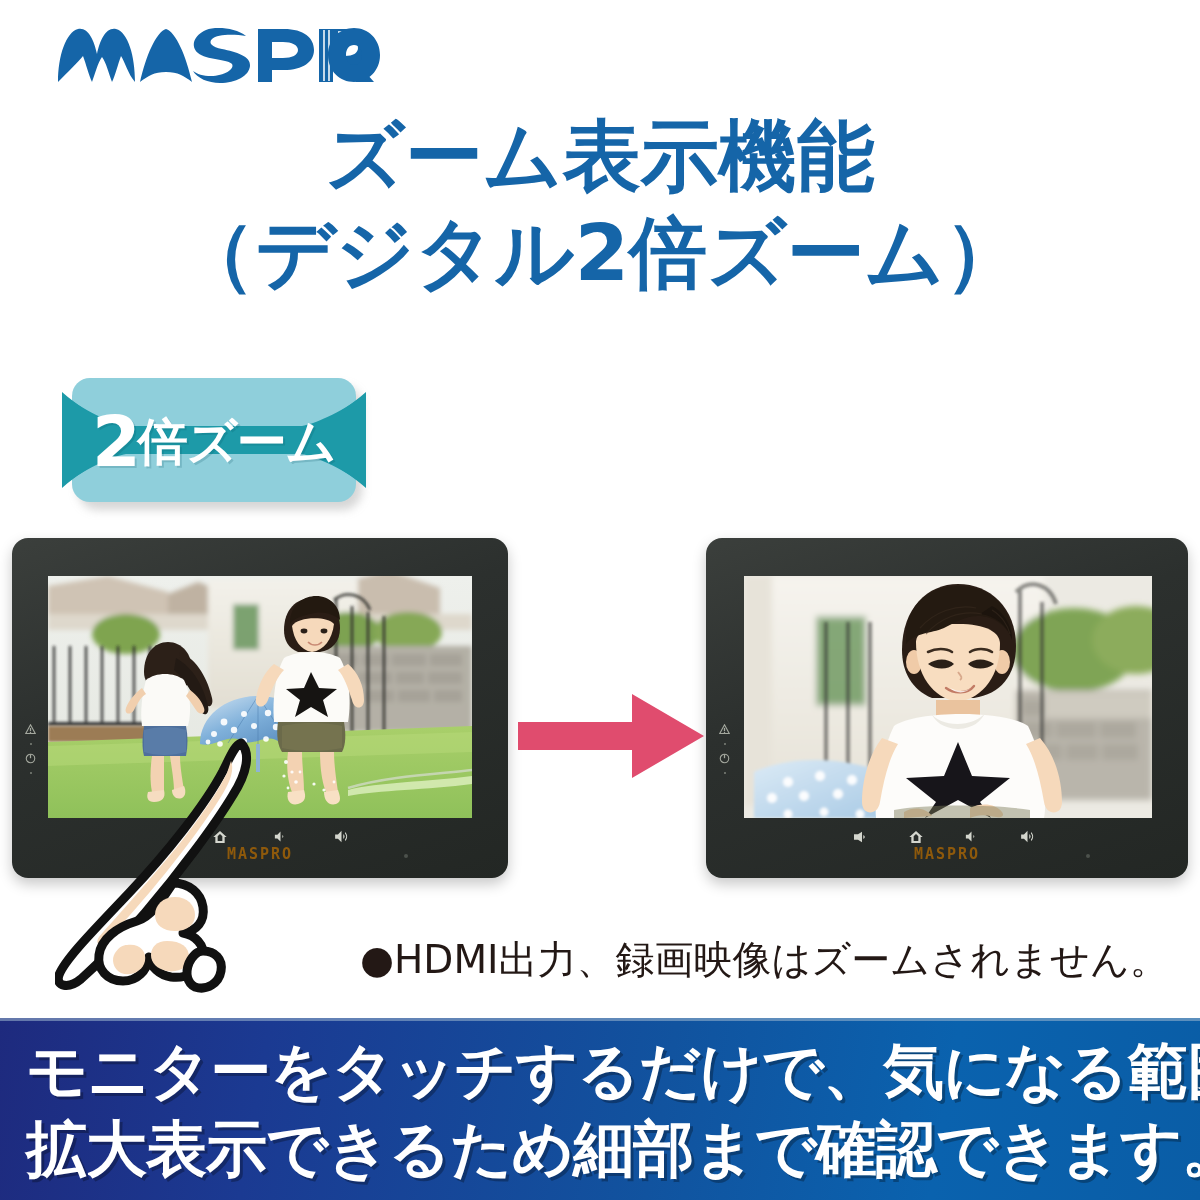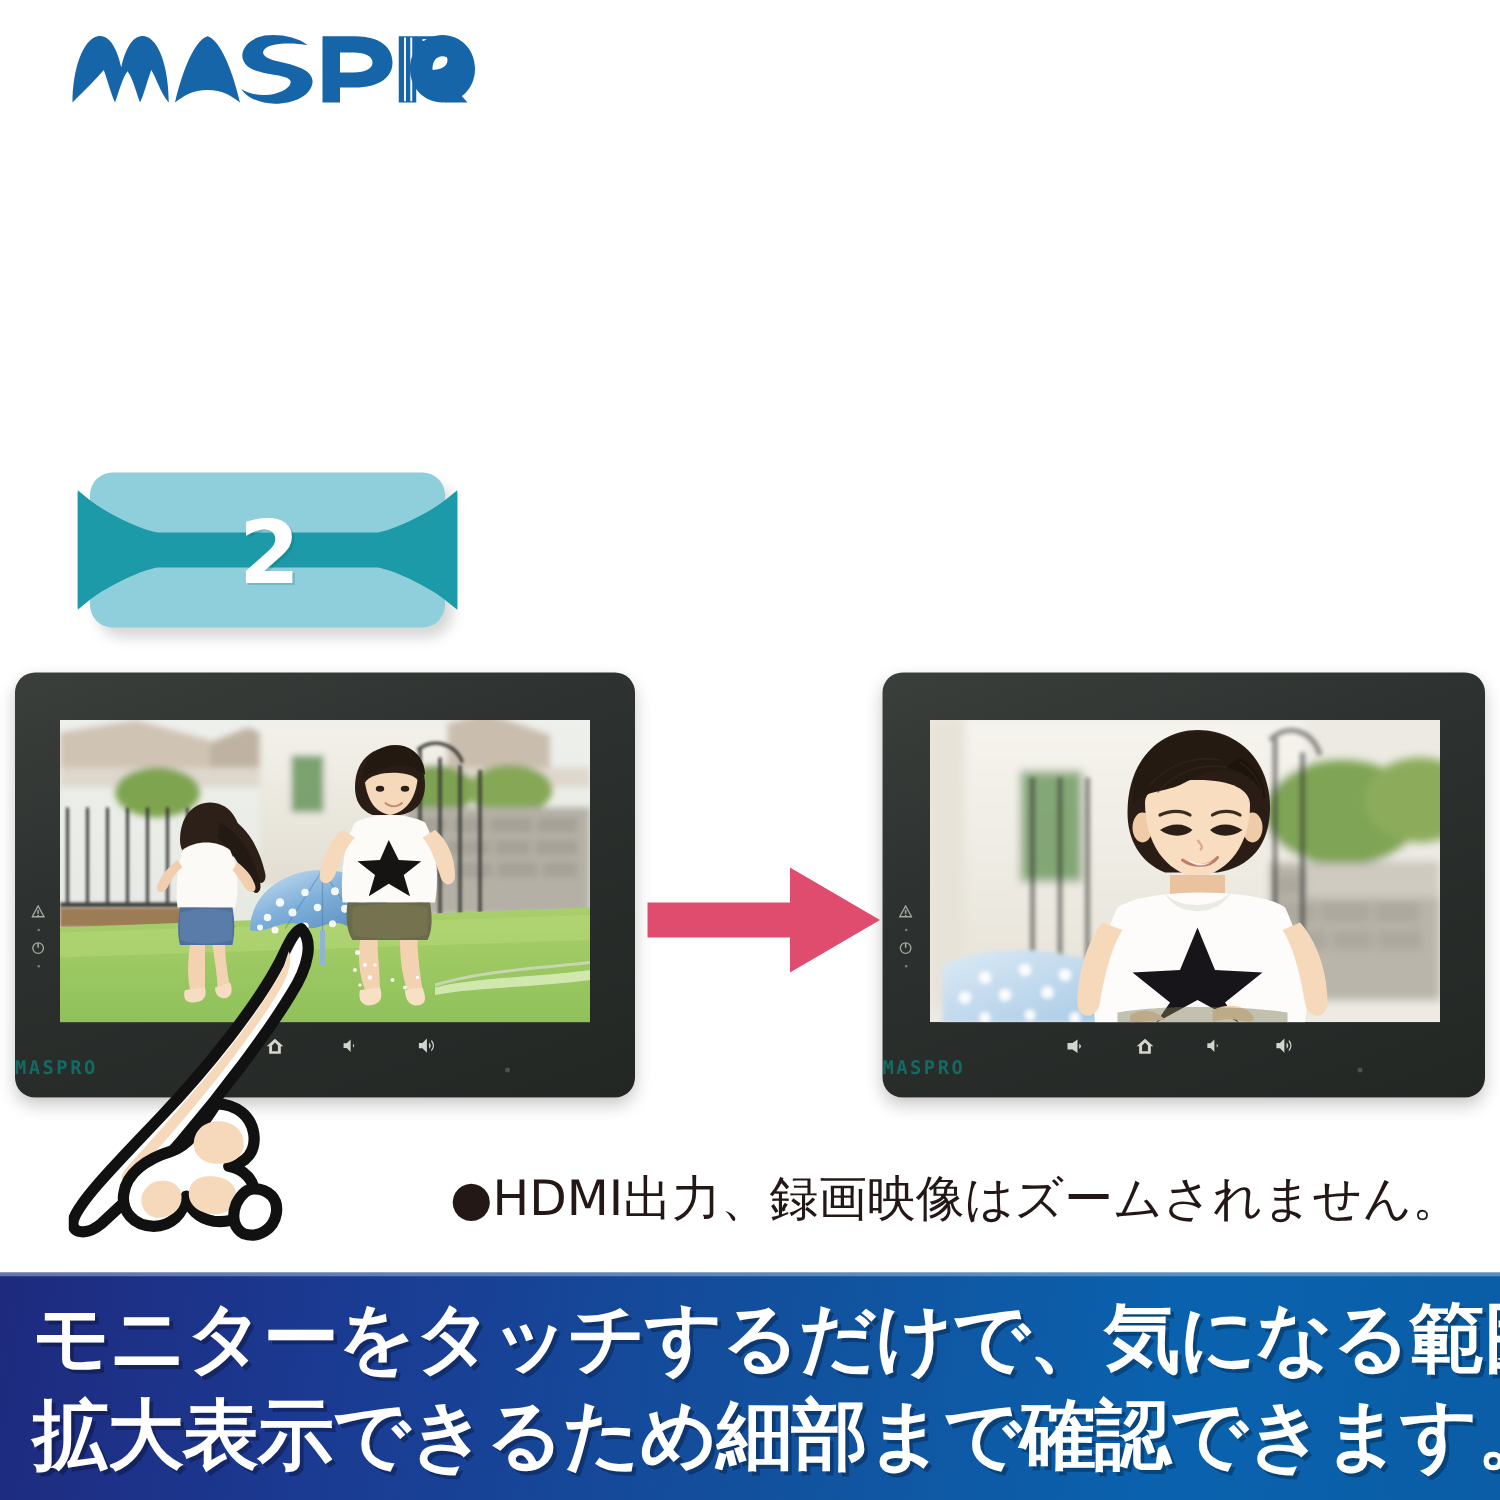--- a/index.html
+++ b/index.html
@@ -61,22 +61,22 @@
   .mon-body{
     position:absolute;left:0;top:0;width:100%;height:100%;
     background:linear-gradient(160deg,#3b3f3c 0%,#2c302e 40%,#232724 100%);
     border-radius:16px;
     box-shadow:0 6px 14px rgba(0,0,0,.22);
   }
   .mon-screen{
     position:absolute;overflow:hidden;background:#111;
   }
   .mon-brand{
-    position:absolute;left:0;width:100%;text-align:left;
-    color:#0f766e;font-size:15px;font-weight:700;letter-spacing:2px;
+    position:absolute;left:0;width:100%;text-align:center;
+    color:#a16207;font-size:15px;font-weight:700;letter-spacing:2px;
     font-family:"DejaVu Sans Mono","Liberation Mono",monospace;
     opacity:.85;
   }
   .mon-btnrow{position:absolute;display:flex;align-items:center;}
   .mon-btnrow .mbtn{display:flex;align-items:center;justify-content:center;}
   .mon-btnrow .mbtn svg{display:block;fill:#e7e9e0;opacity:.9;}
   .mon-leds{position:absolute;display:flex;flex-direction:column;align-items:center;gap:6px;}
   .mon-leds svg{display:block;fill:#b9bdb2;opacity:.85;}
   .mon-mic{position:absolute;width:4px;height:4px;border-radius:50%;background:#4c514c;}
 
@@ -144,32 +144,37 @@
           <path d="M282 6 L296 6"></path>
             <path d="M282 11 L297 11"></path>
           <path d="M304 50 L311 50"></path>
         </g>
 
         <path d="M300 29 C300 13 312 2 326 2 C340 2 352 13 352 29 C352 45 340 56 326 56 C312 56 300 45 300 29 Z M318 29 C318 35 321 39 326 39 C331 39 334 35 334 29 C334 23 331 19 326 19 C321 19 318 23 318 29 Z" transform="translate(-28,0)"></path>
       </g>
     </svg>
   </div>
 
+  <div class="headline">
+    <span class="l1">ズーム表示機能</span>
+    <span class="l2">（デジタル2倍ズーム）</span>
+  </div>
 
   <div class="badge">
     <div class="badge-shadow"></div>
     <div class="badge-back"></div>
     <div class="badge-ribbon">
       <svg viewBox="0 0 304 100" width="304" height="100" preserveAspectRatio="none">
         <path d="M0 4 C28 24 52 34 64 36 L240 36 C252 34 276 24 304 4 L304 96 C276 76 252 66 240 64 L64 64 C52 66 28 76 0 96 Z" fill="#1d9aa8" transform="scale(1,1)"></path>
         <path d="M0 2 C30 28 56 38 70 40 L234 40 C248 38 274 28 304 2 L304 98 C274 72 248 62 234 60 L70 60 C56 62 30 72 0 98 Z" fill="#1d9aa8"></path>
       </svg>
     </div>
     <div class="badge-text">
       <span class="big">2</span>
+        <span>倍ズーム</span>
     </div>
   </div>
 
   <div class="monitor" style="left:12px;top:538px;width:496px;height:340px;">
     <div class="mon-body"></div>
     <div class="mon-screen" style="left:36px;top:38px;width:424px;height:242px;">
       <div class="scene">
         <svg viewBox="0 0 424 242" width="424" height="242" preserveAspectRatio="none">
           <defs>
             <linearGradient id="skyL" x1="0" y1="0" x2="0" y2="1">

